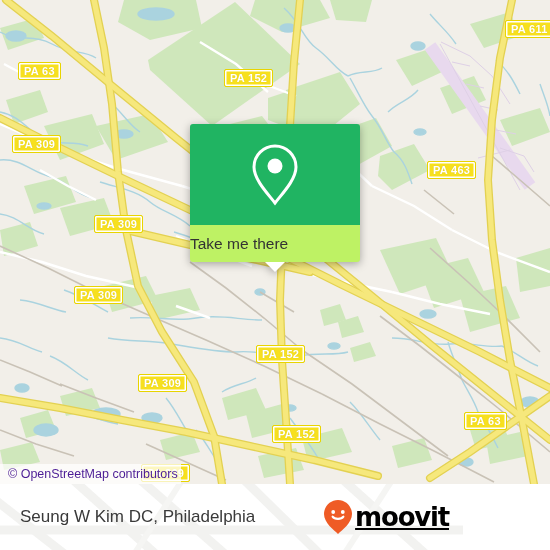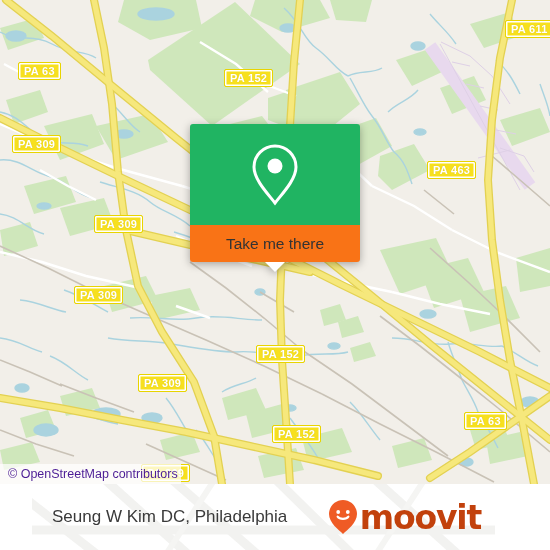--- a/index.html
+++ b/index.html
@@ -79,25 +79,25 @@
     height: 101px;
     background: #20b462;
     border-radius: 3px 3px 0 0;
     display: flex;
     align-items: center;
     justify-content: center;
   }
   #popup-pin-icon svg { display: block; }
   #popup-bottom {
     height: 37px;
-    background: #f97316;
+    background: #bef264;
     border-radius: 0 0 3px 3px;
     display: flex;
     align-items: center;
-    justify-content: center;
+    justify-content: flex-start;
   }
   #popup-label {
     color: #333333;
     font-family: "Liberation Sans", sans-serif;
     font-size: 15.5px;
     line-height: 18px;
   }
   #popup-tail {
     position: absolute;
     left: 50%;
@@ -112,21 +112,20 @@
 
   
   #footer {
     position: absolute;
     left: 0;
     top: 484px;
     width: 463px;
     height: 66px;
     background: #ffffff;
     overflow: hidden;
-    margin-left: 32px;
   }
   #footer-watermark {
     position: absolute;
     left: 0; top: -6px;
     opacity: 0.9;
   }
   #footer-title {
     position: absolute;
     left: 20px;
     top: 0;
@@ -142,26 +141,27 @@
     position: absolute;
     right: 14px;
     top: 0;
     height: 66px;
     display: flex;
     align-items: center;
     gap: 2px;
   }
   #brand-pin-icon svg { display: block; }
   #brand-wordmark {
-    color: #c2410c;
+    color: #000000;
     font-family: "DejaVu Sans", sans-serif;
-    font-size: 33px;
+    font-size: 26px;
     font-weight: bold;
     letter-spacing: -1.2px;
     line-height: 33px;
+    text-decoration: underline;
   }
 </style>
 </head>
 <body>
 
 <div id="app">
 
   <div id="map">
 
     <svg id="map-svg" width="550" height="484" viewBox="0 0 550 484">

